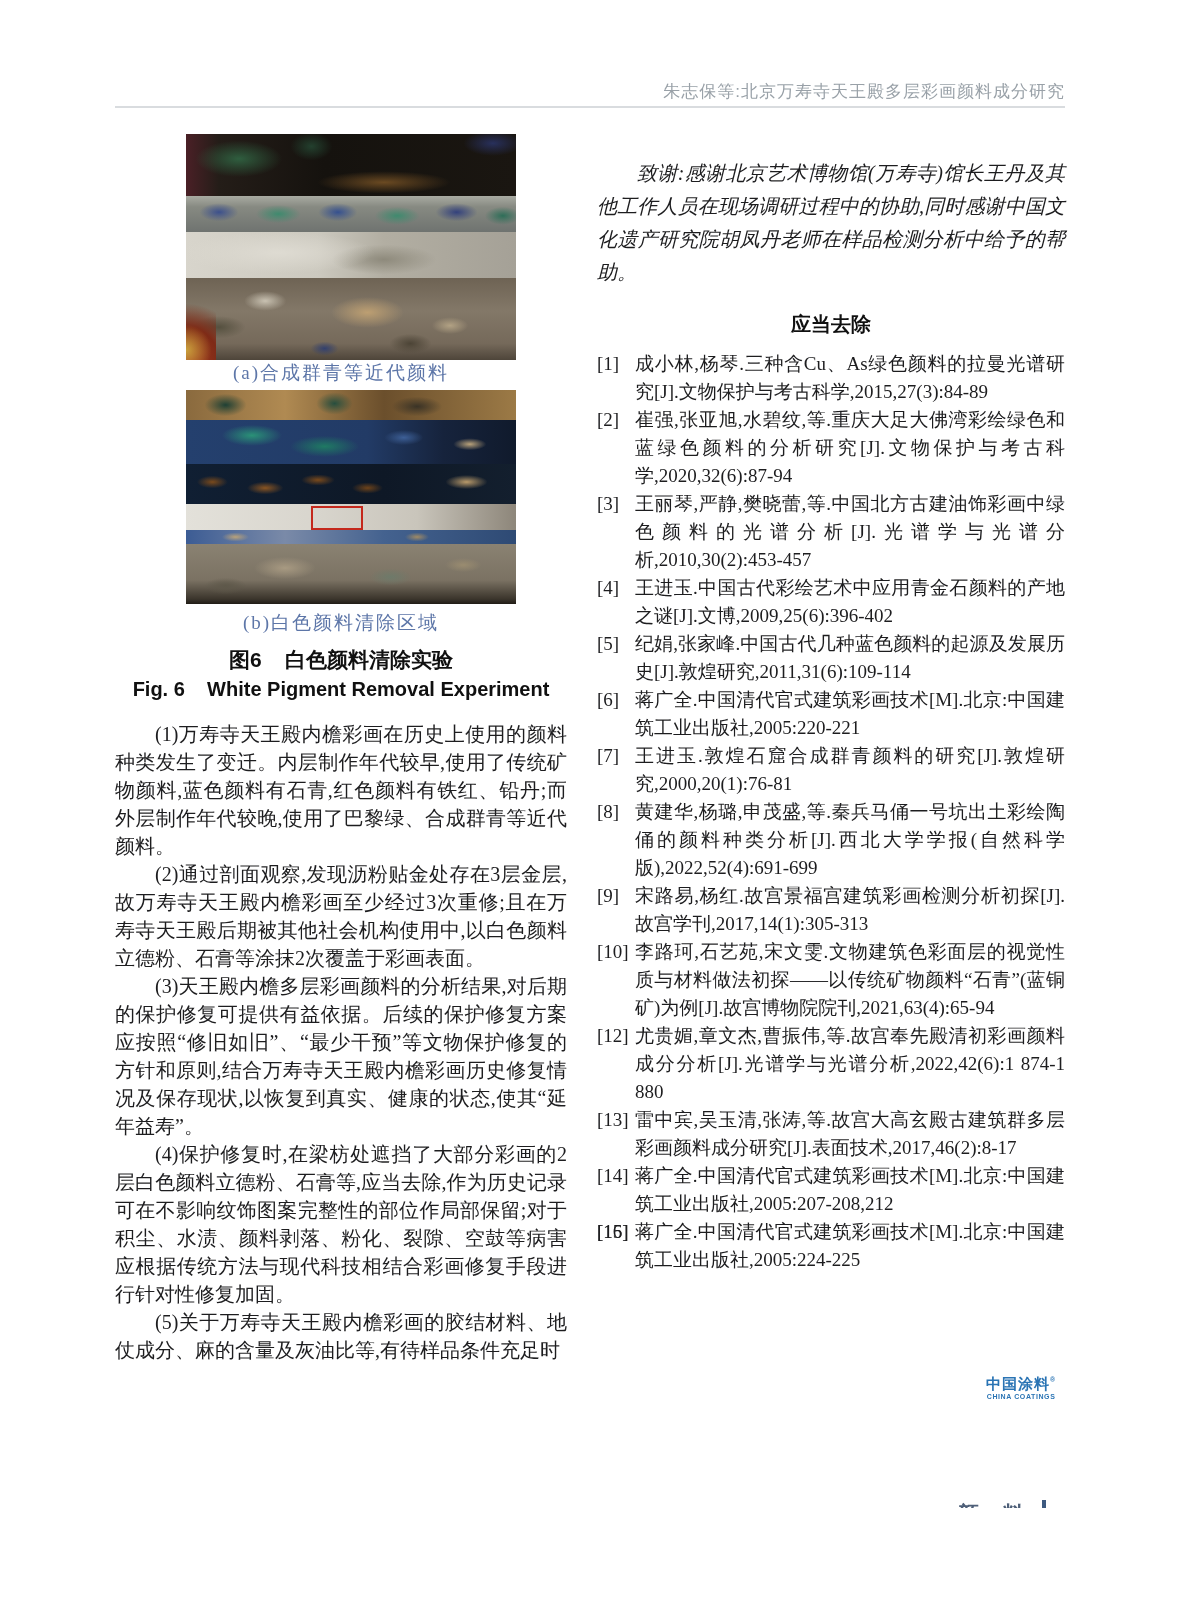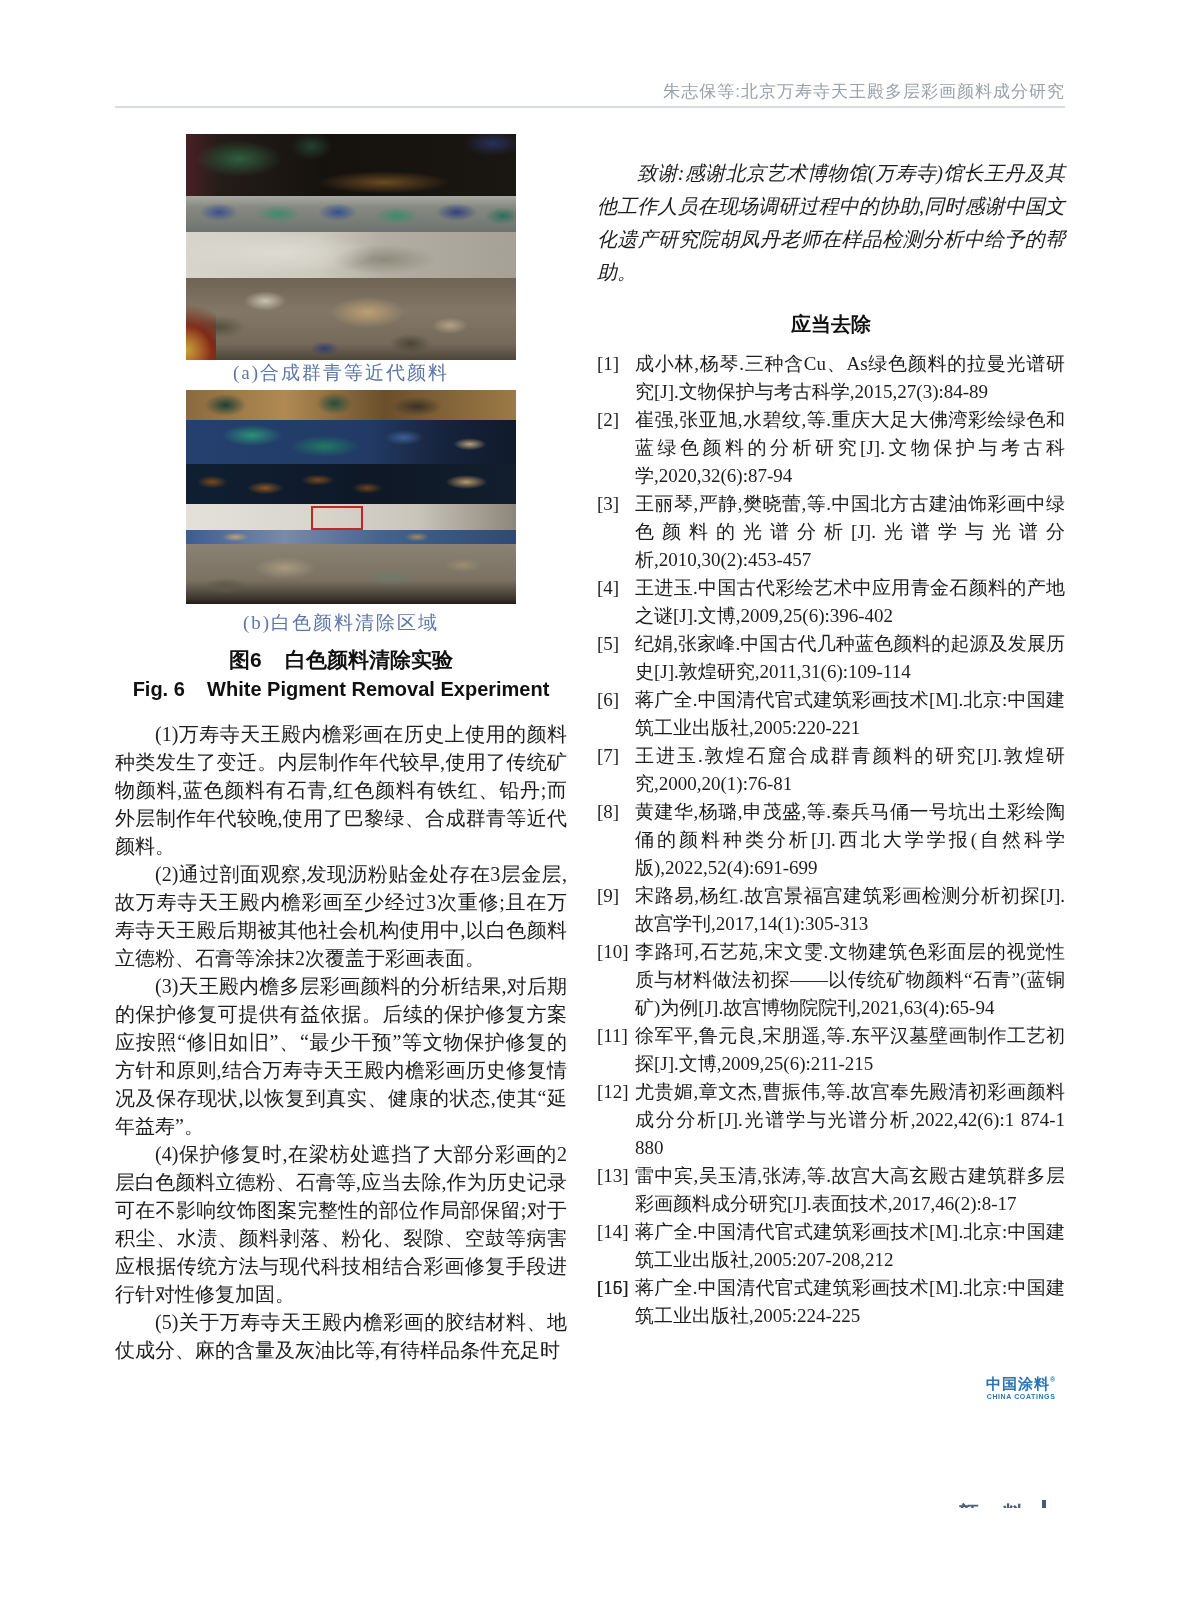--- a/index.html
+++ b/index.html
@@ -165,21 +165,20 @@
       <div class="ref"><span class="ref-num">[1]</span><span>成小林,杨琴.三种含Cu、As绿色颜料的拉曼光谱研究[J].文物保护与考古科学,2015,27(3):84-89</span></div>
       <div class="ref"><span class="ref-num">[2]</span><span>崔强,张亚旭,水碧纹,等.重庆大足大佛湾彩绘绿色和蓝绿色颜料的分析研究[J].文物保护与考古科学,2020,32(6):87-94</span></div>
       <div class="ref"><span class="ref-num">[3]</span><span>王丽琴,严静,樊晓蕾,等.中国北方古建油饰彩画中绿色颜料的光谱分析[J].光谱学与光谱分析,2010,30(2):453-457</span></div>
       <div class="ref"><span class="ref-num">[4]</span><span>王进玉.中国古代彩绘艺术中应用青金石颜料的产地之谜[J].文博,2009,25(6):396-402</span></div>
       <div class="ref"><span class="ref-num">[5]</span><span>纪娟,张家峰.中国古代几种蓝色颜料的起源及发展历史[J].敦煌研究,2011,31(6):109-114</span></div>
       <div class="ref"><span class="ref-num">[6]</span><span>蒋广全.中国清代官式建筑彩画技术[M].北京:中国建筑工业出版社,2005:220-221</span></div>
       <div class="ref"><span class="ref-num">[7]</span><span>王进玉.敦煌石窟合成群青颜料的研究[J].敦煌研究,2000,20(1):76-81</span></div>
       <div class="ref"><span class="ref-num">[8]</span><span>黄建华,杨璐,申茂盛,等.秦兵马俑一号坑出土彩绘陶俑的颜料种类分析[J].西北大学学报(自然科学版),2022,52(4):691-699</span></div>
       <div class="ref"><span class="ref-num">[9]</span><span>宋路易,杨红.故宫景福宫建筑彩画检测分析初探[J].故宫学刊,2017,14(1):305-313</span></div>
       <div class="ref"><span class="ref-num">[10]</span><span>李路珂,石艺苑,宋文雯.文物建筑色彩面层的视觉性质与材料做法初探——以传统矿物颜料“石青”(蓝铜矿)为例[J].故宫博物院院刊,2021,63(4):65-94</span></div>
-      <div class="ref"><span class="ref-num">[11]</span><span>徐军平,鲁元良,宋朋遥,等.东平汉墓壁画制作工艺初探[J].文博,2009,25(6):211-215</span></div>
       <div class="ref"><span class="ref-num">[12]</span><span>尤贵媚,章文杰,曹振伟,等.故宫奉先殿清初彩画颜料成分分析[J].光谱学与光谱分析,2022,42(6):1 874-1 880</span></div>
       <div class="ref"><span class="ref-num">[13]</span><span>雷中宾,吴玉清,张涛,等.故宫大高玄殿古建筑群多层彩画颜料成分研究[J].表面技术,2017,46(2):8-17</span></div>
       <div class="ref"><span class="ref-num">[14]</span><span>蒋广全.中国清代官式建筑彩画技术[M].北京:中国建筑工业出版社,2005:207-208,212</span></div>
       <div class="ref"><span class="ref-num">[15]</span></div>
       <div class="ref"><span class="ref-num">[16]</span><span>蒋广全.中国清代官式建筑彩画技术[M].北京:中国建筑工业出版社,2005:224-225</span></div>
     </div>
   </div>
 
   <div class="logo">
     <div class="logo-cn"><span>中国涂料</span><span class="logo-reg">®</span></div>

